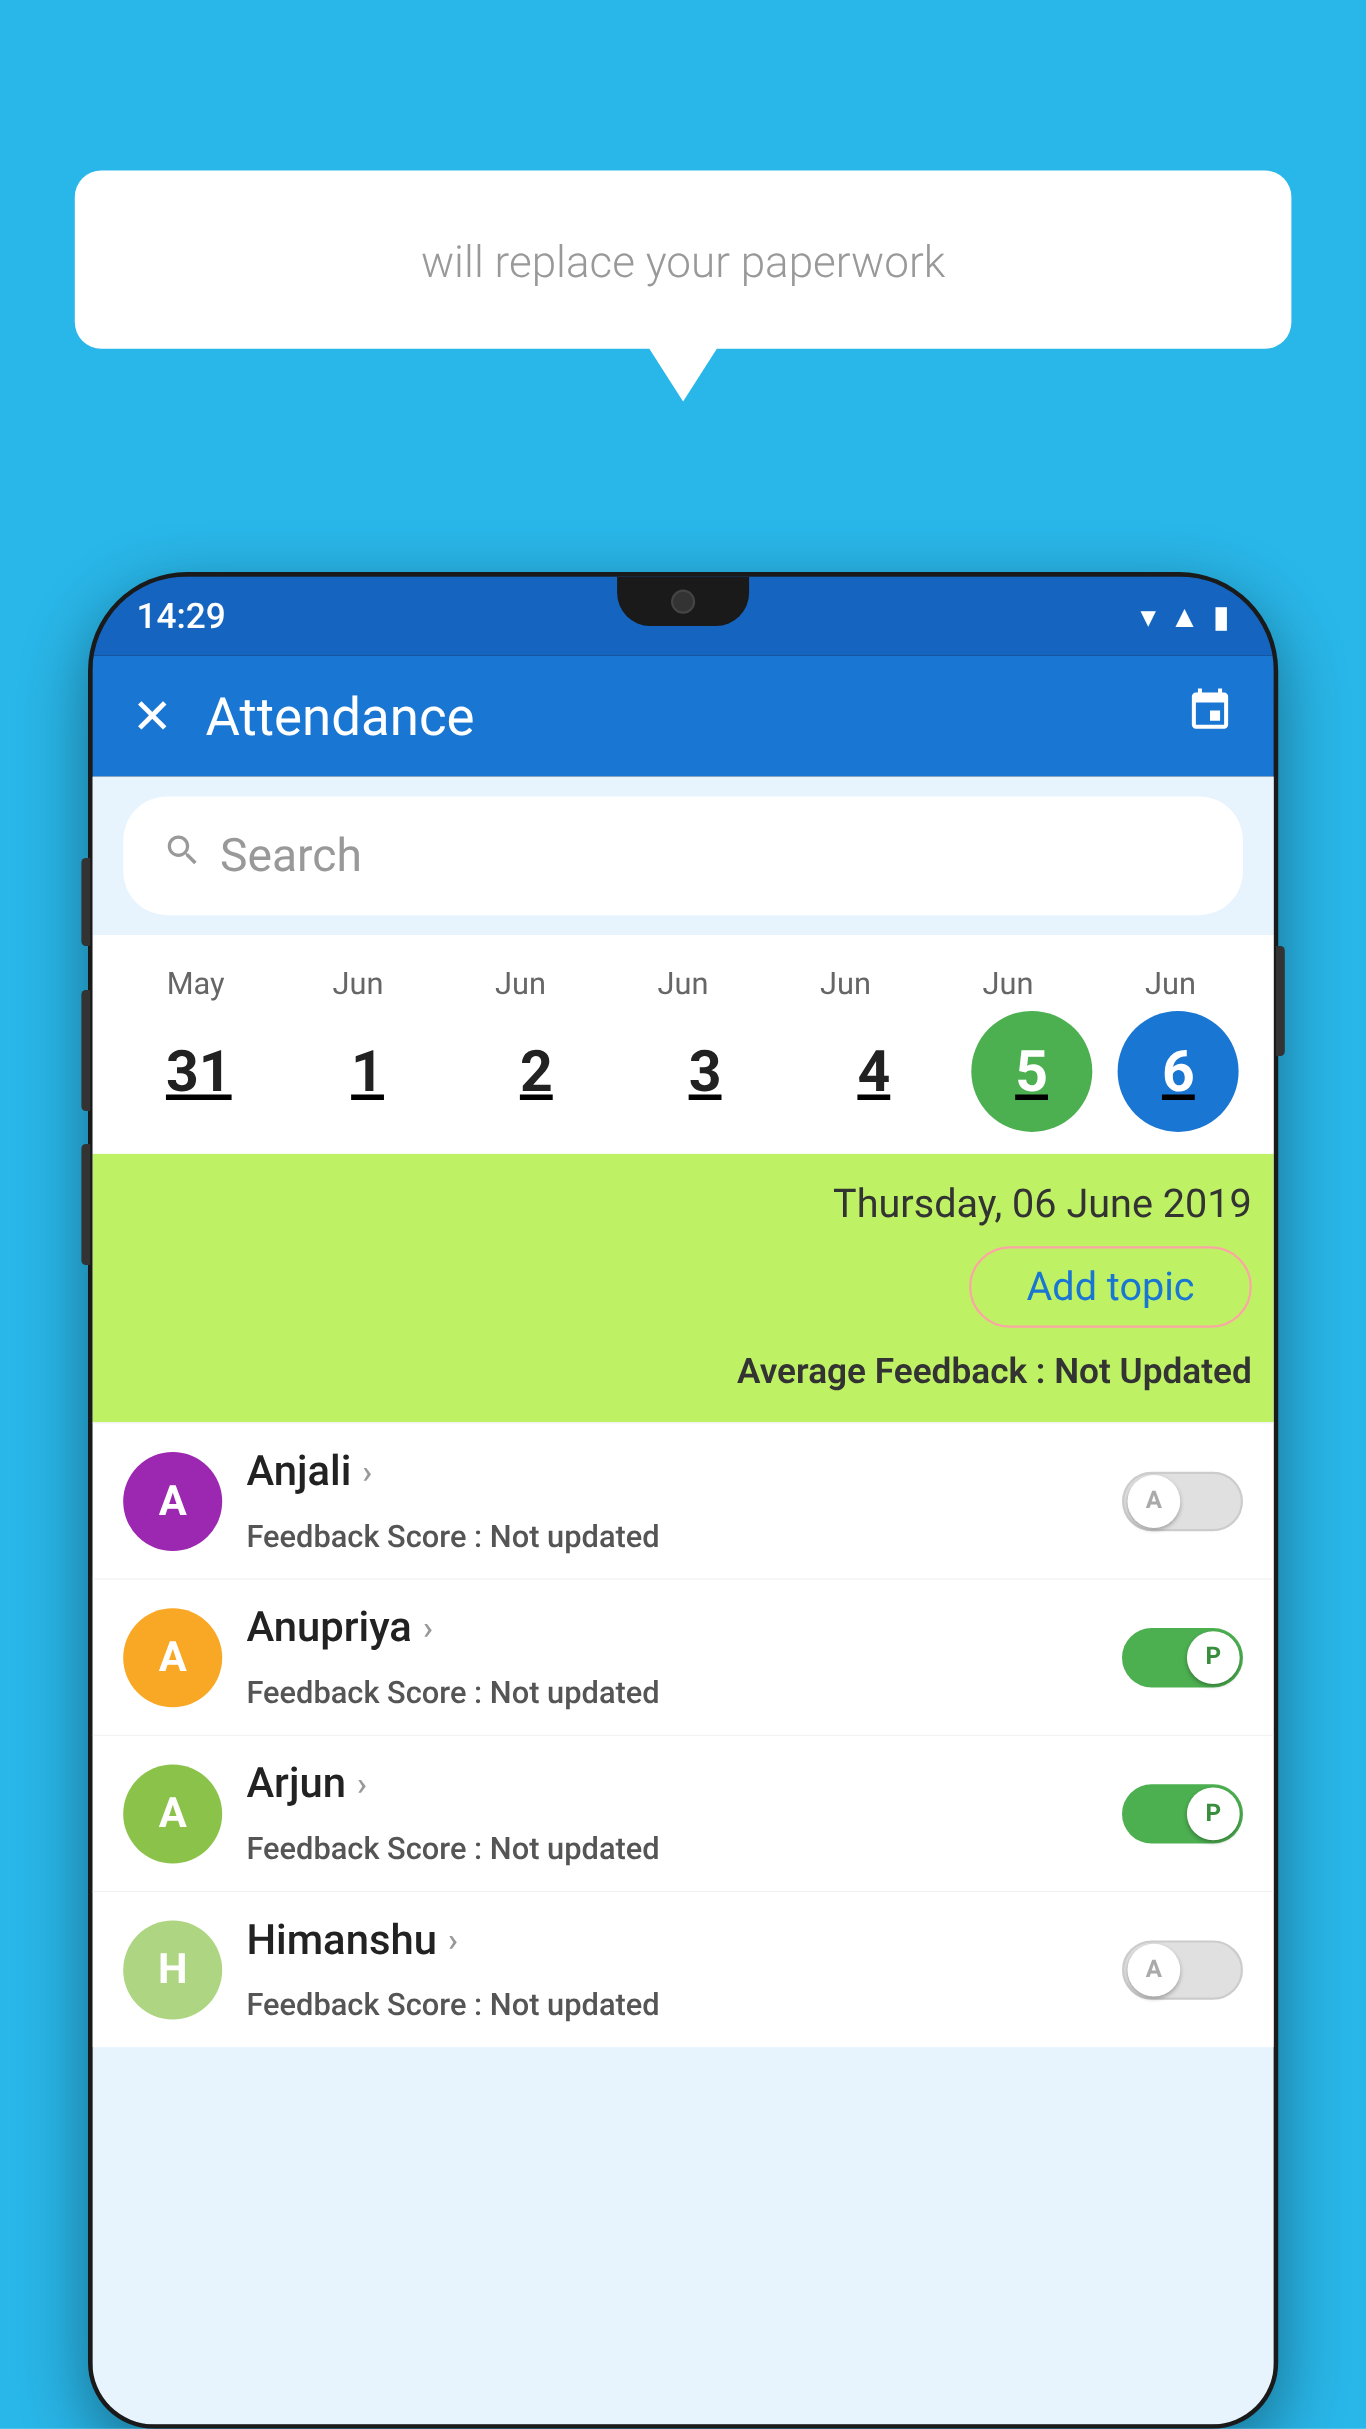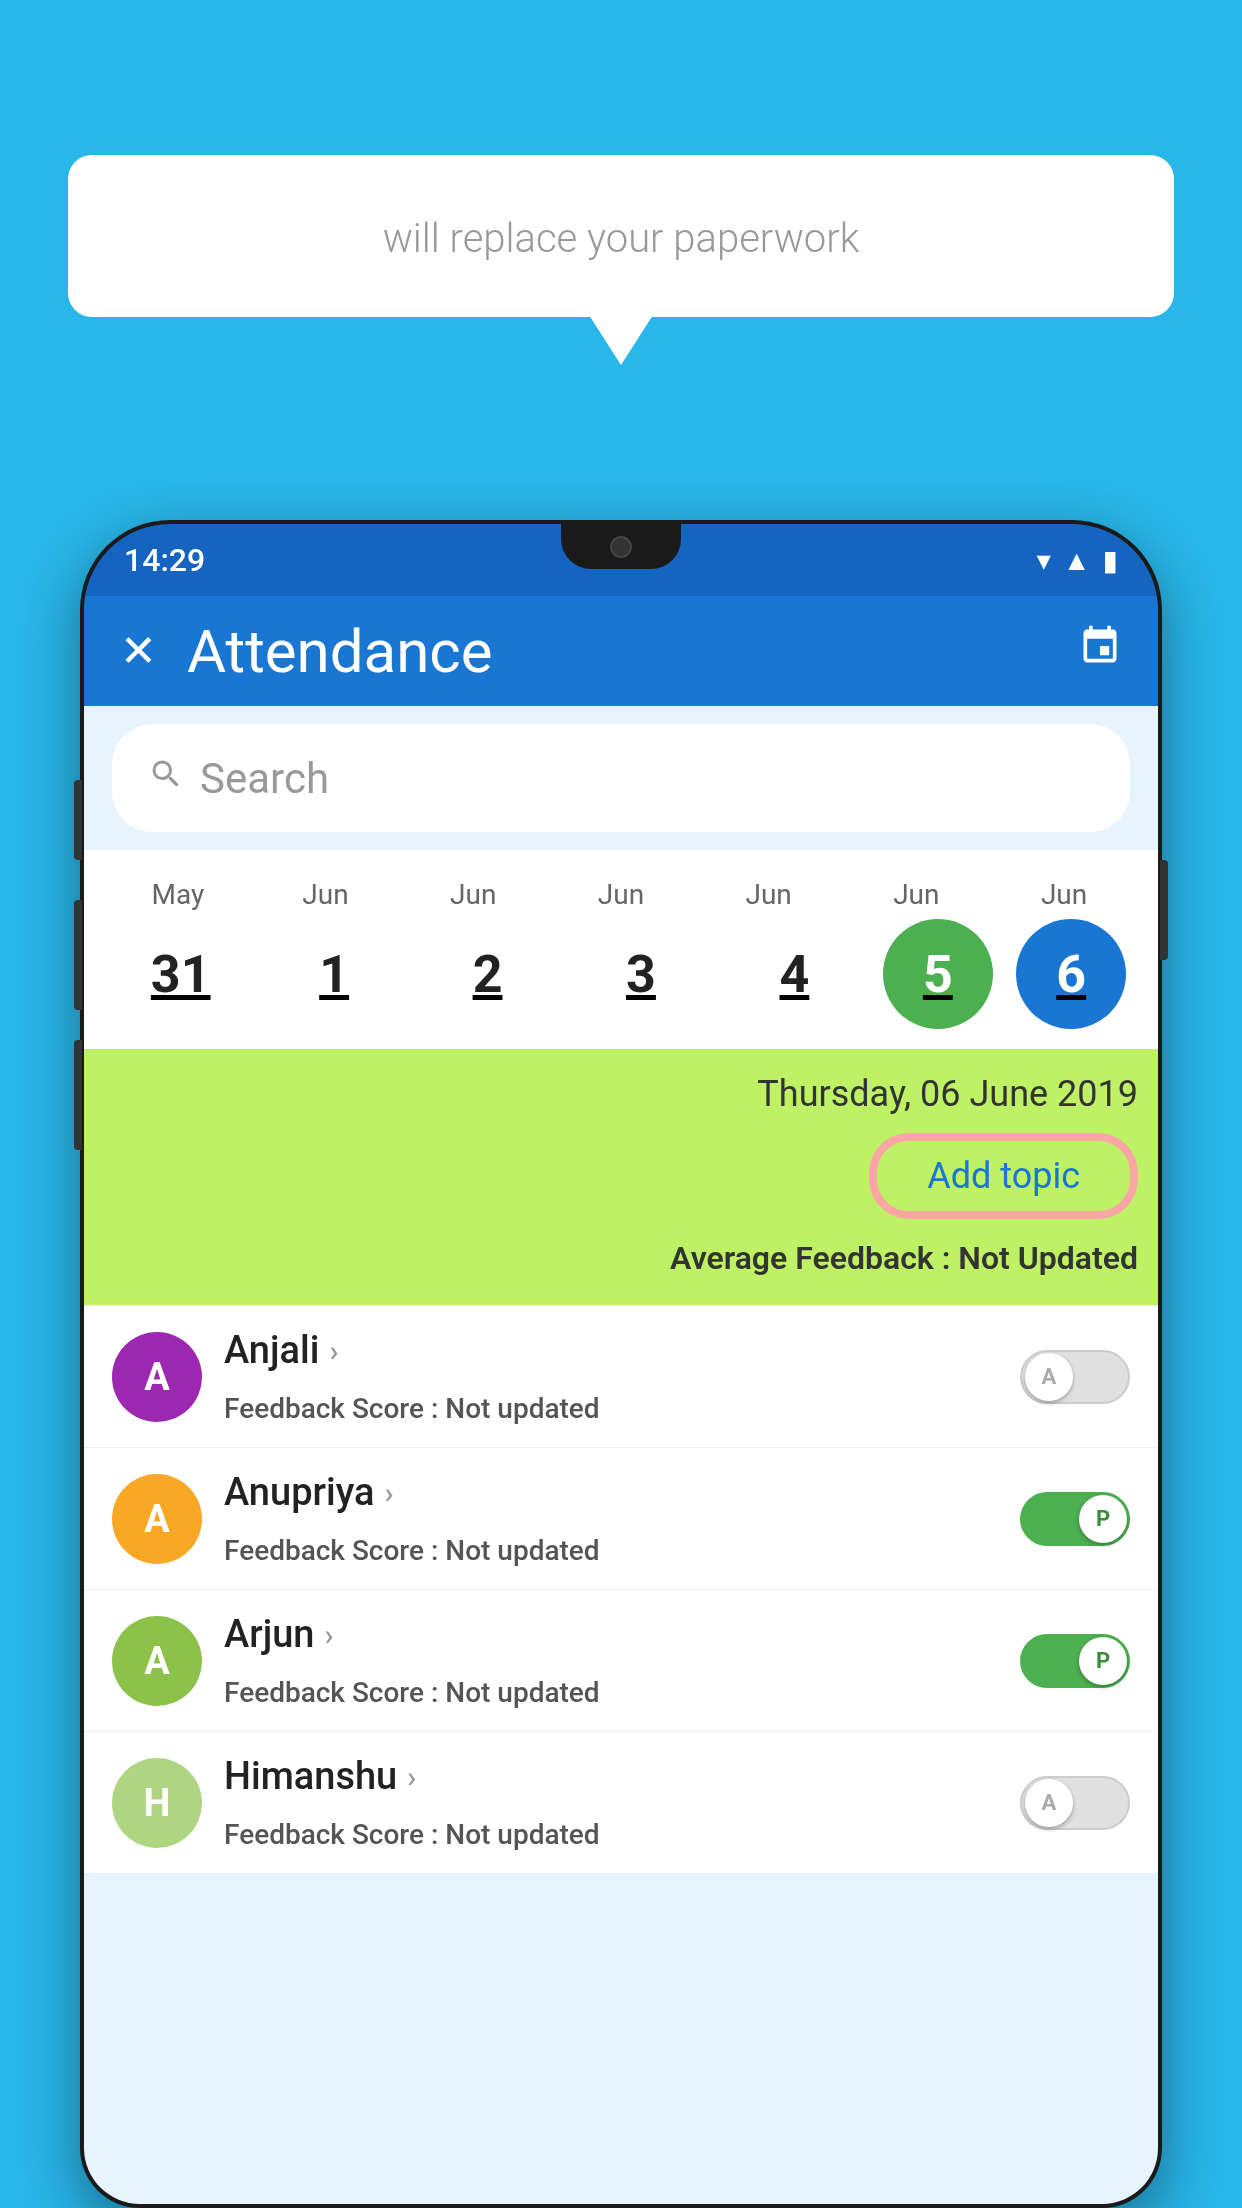--- a/index.html
+++ b/index.html
@@ -142,21 +142,21 @@
 
     .app-bar-close {
       color: white;
       font-size: 44px;
       cursor: pointer;
       font-weight: 300;
     }
 
     .app-bar-title {
       color: white;
-      font-size: 60px;
+      font-size: 48px;
       font-weight: 400;
       flex: 1;
     }
 
     .app-bar-calendar {
       color: white;
       font-size: 40px;
     }
 
     
@@ -250,21 +250,21 @@
 
     .date-info-text {
       font-size: 36px;
       color: #333;
       font-weight: 400;
     }
 
     .add-topic-btn {
       display: inline-block;
       margin-top: 18px;
-      border: 8px solid #fca5a5;
+      border: 2px solid #fca5a5;
       border-radius: 40px;
       padding: 14px 50px;
       color: #1976d2;
       font-size: 36px;
       cursor: pointer;
     }
 
     .avg-feedback {
       margin-top: 20px;
       font-size: 32px;

